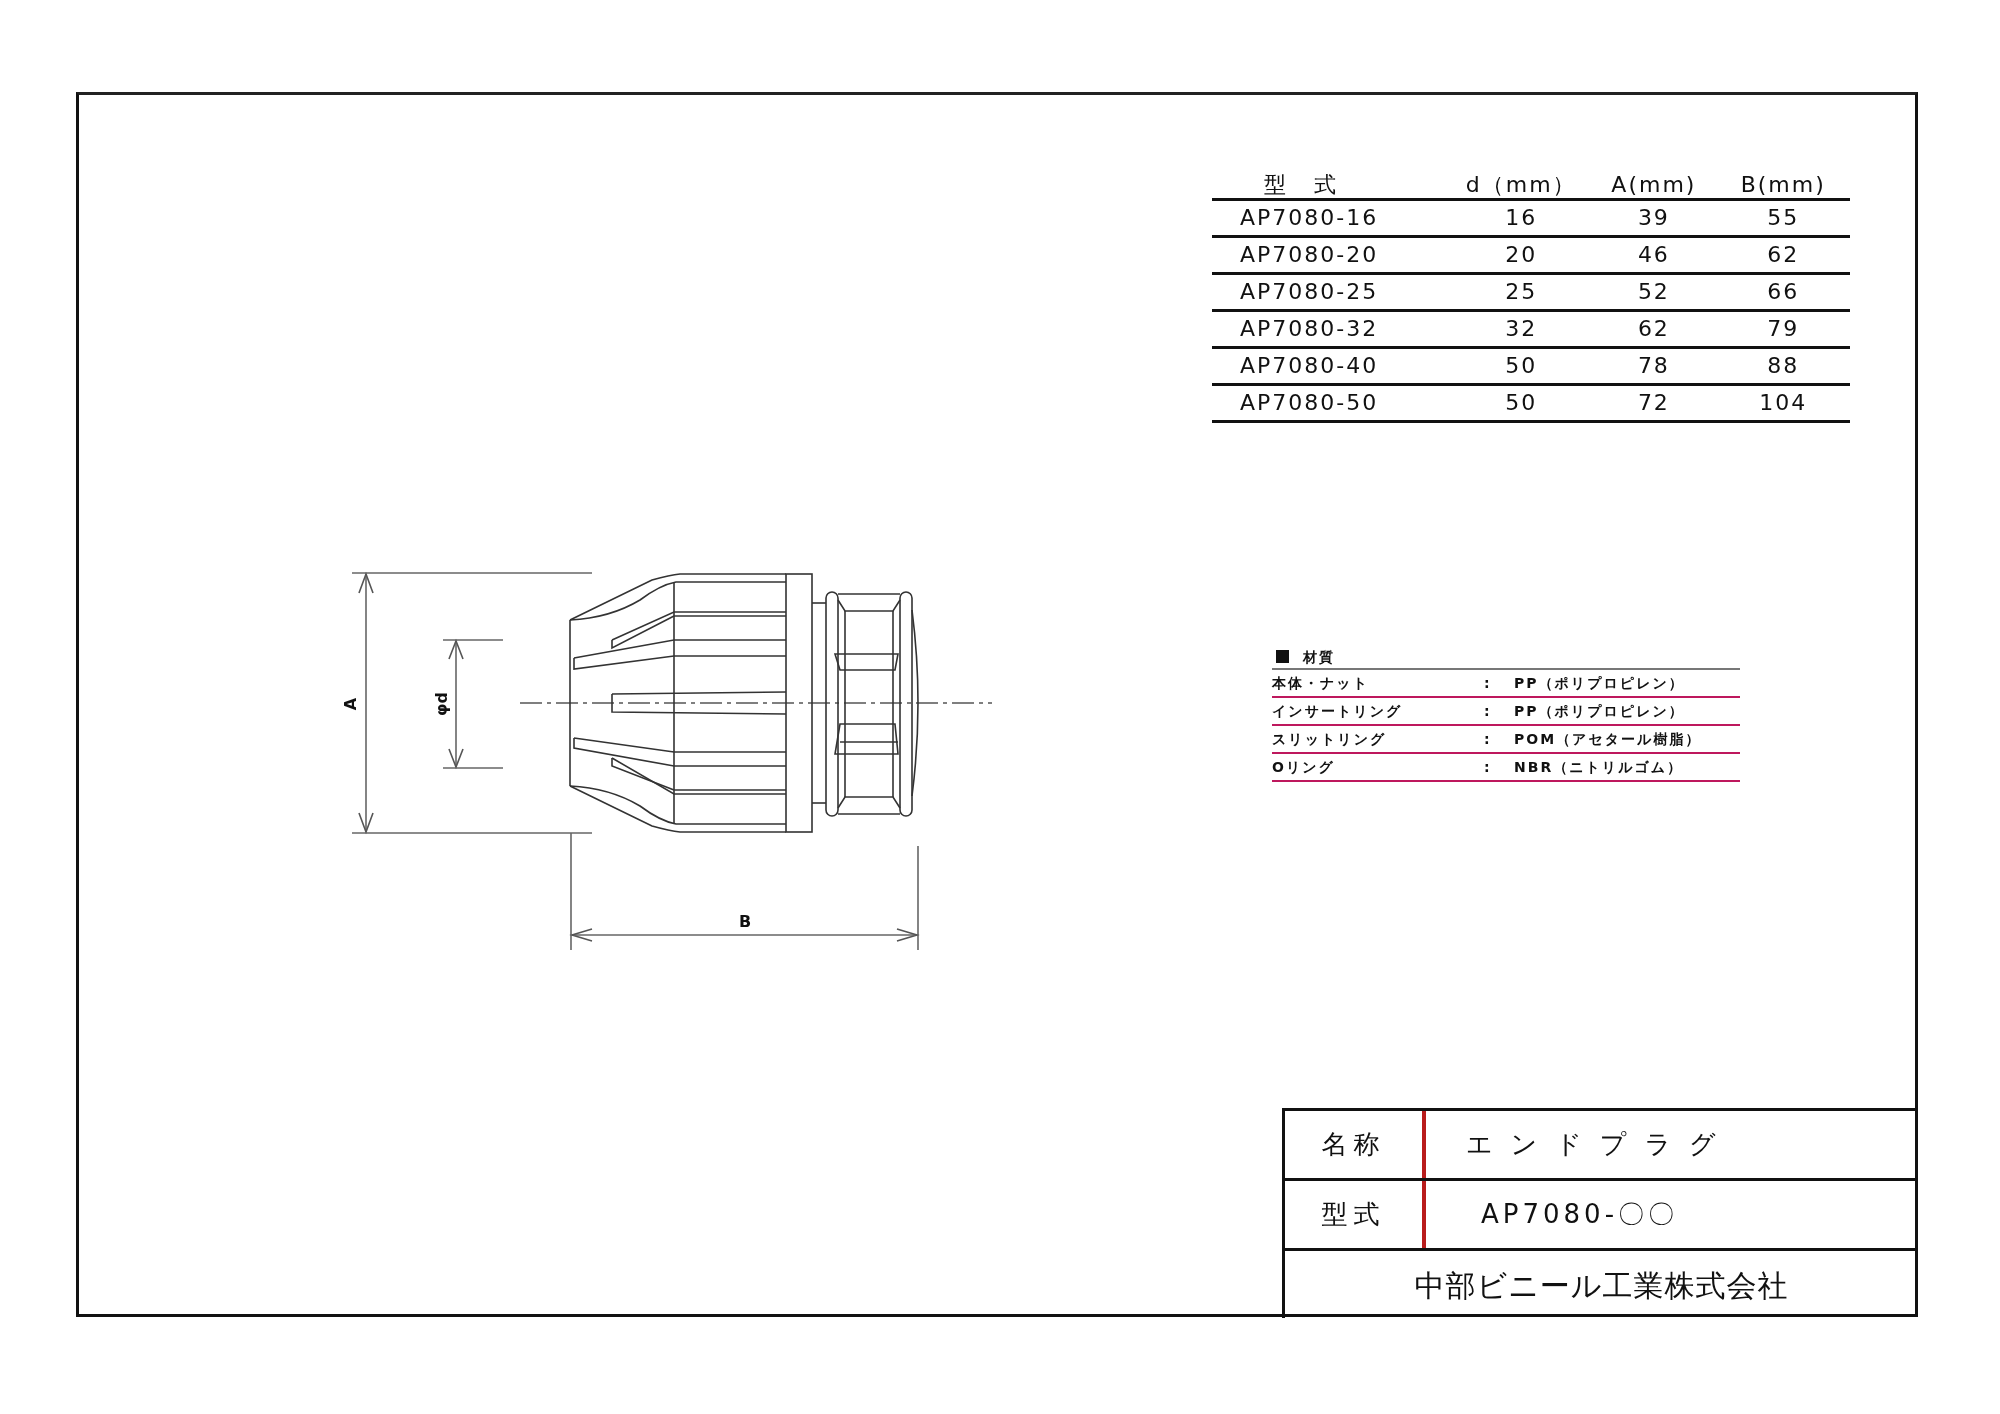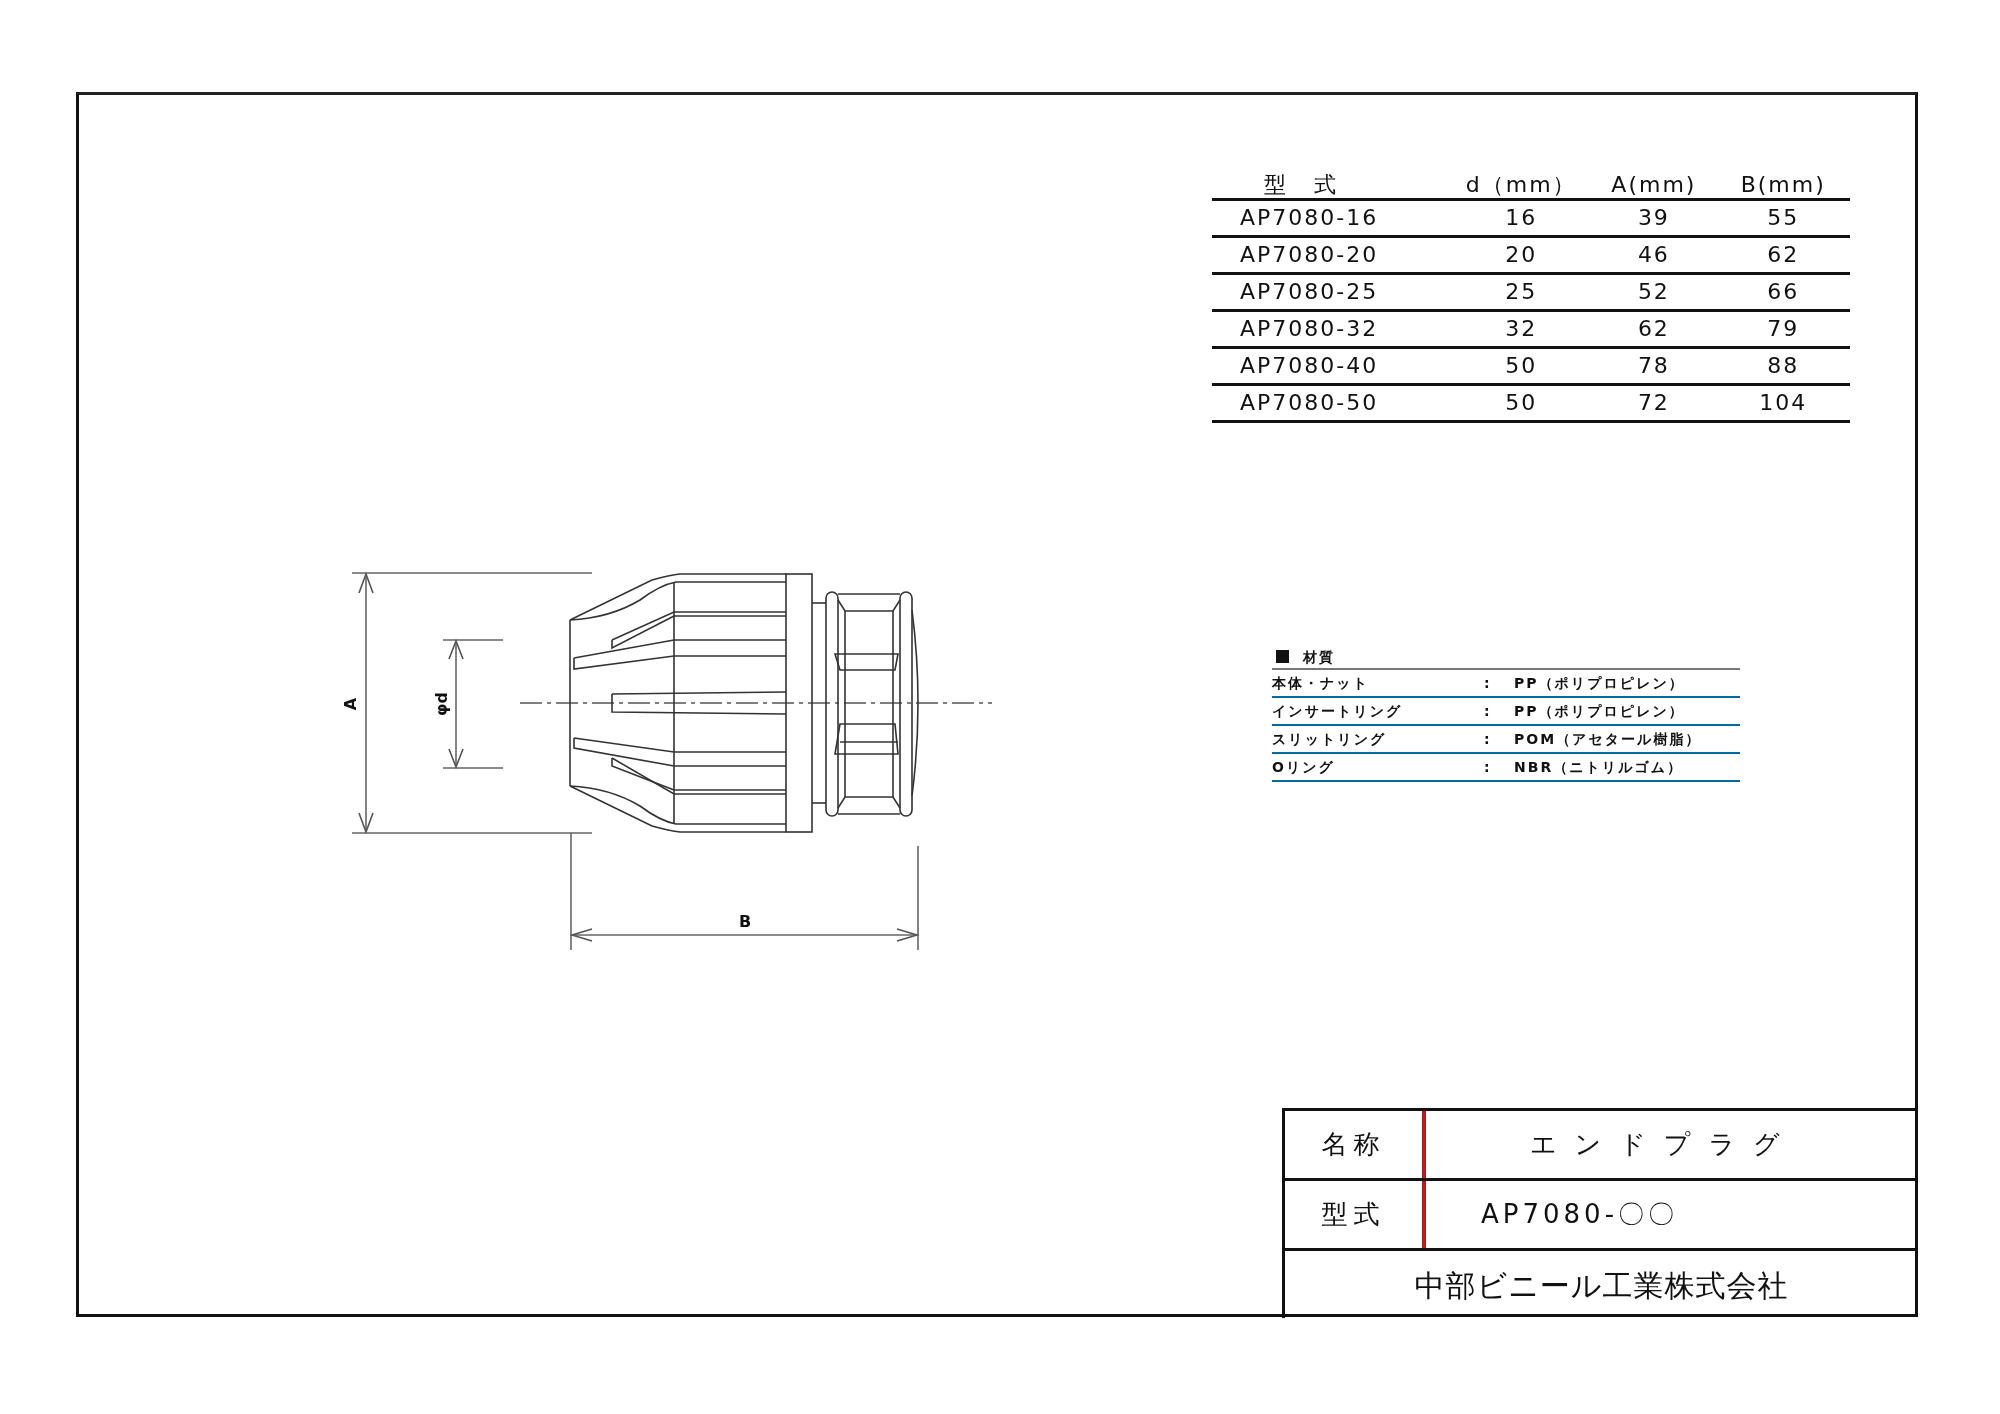--- a/index.html
+++ b/index.html
@@ -22,35 +22,35 @@
     .col-d { width: 150px; }
     .col-a { width: 134px; }
     .col-b { width: 144px; }
 
     
     .materials { position: absolute; left: 1272px; top: 618px; width: 468px;
                  font-size: 14px; font-weight: bold; letter-spacing: 2px; margin-top: 28px; }
     .mat-title { height: 22px; line-height: 22px; border-bottom: 2px solid #777; }
     .mat-title .sq { display: inline-block; width: 13px; height: 13px; background: #111;
                      vertical-align: middle; margin: 0 14px 3px 4px; }
-    .mat-row { display: flex; height: 26px; line-height: 27px; border-bottom: 2px solid #0369a1; align-items: center; }
+    .mat-row { display: flex; height: 26px; line-height: 27px; border-bottom: 2px solid #be185d; align-items: center; }
     .mat-part { width: 212px; }
     .mat-colon { width 30px; width: 30px; }
     .mat-value { flex: 1; }
 
     
     .title-block { position: absolute; left: 1282px; top: 1108px; width: 636px; height: 210px;
                    border-top: 3px solid #111; border-left: 3px solid #111; box-sizing: border-box; }
     .tb-row { display: flex; height: 70px; border-bottom: 3px solid #111; box-sizing: border-box; }
     .tb-label { width: 141px; border-right: 4px solid #b91c1c; box-sizing: border-box;
                 display: flex; align-items: center; justify-content: center;
                 font-size: 26px; letter-spacing: 6px; }
     .tb-value { flex: 1; display: flex; align-items: center; padding-left: 55px;
                 font-size: 26px; letter-spacing: 4px; }
-    .tb-name .tb-value { letter-spacing: 18px; padding-left: 104px; }
+    .tb-name .tb-value { letter-spacing: 18px; padding-left: 40px; }
     .tb-company { height: 70px; display: flex; align-items: center; justify-content: center;
                   font-size: 30px; letter-spacing: 1px; }
   </style>
 </head>
 <body>
 
 <div class="frame"></div>
 
 <svg class="drawing" viewBox="0 0 2000 1414" xmlns="http://www.w3.org/2000/svg">
   <g fill="none" stroke="#333" stroke-width="1.6">

